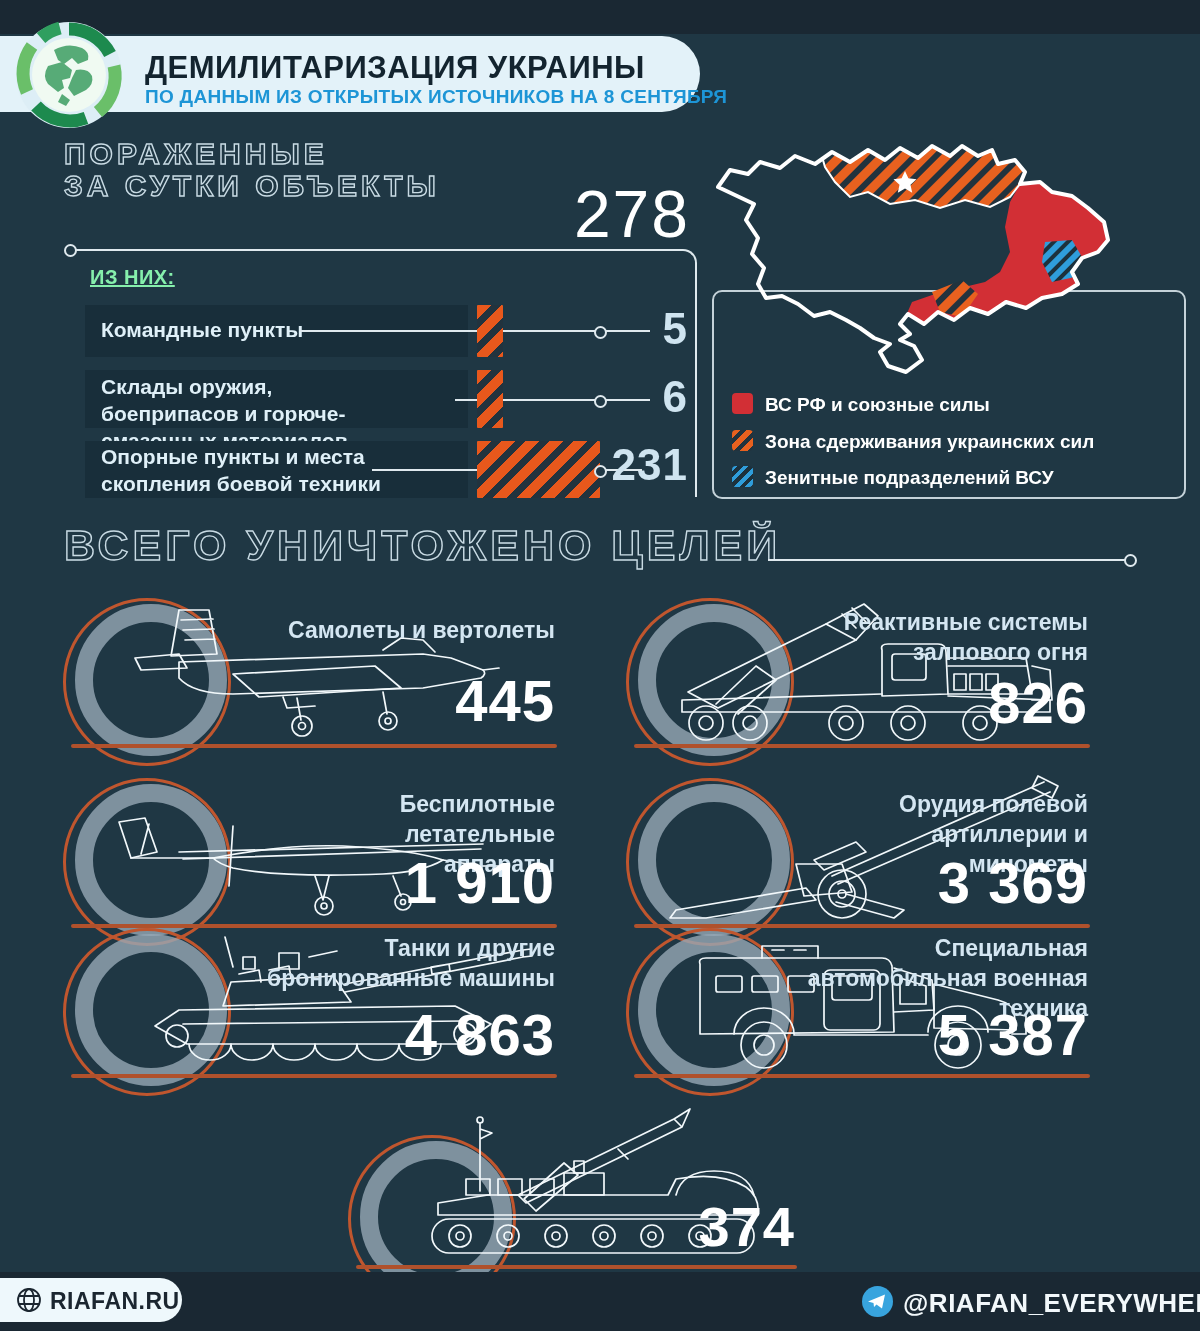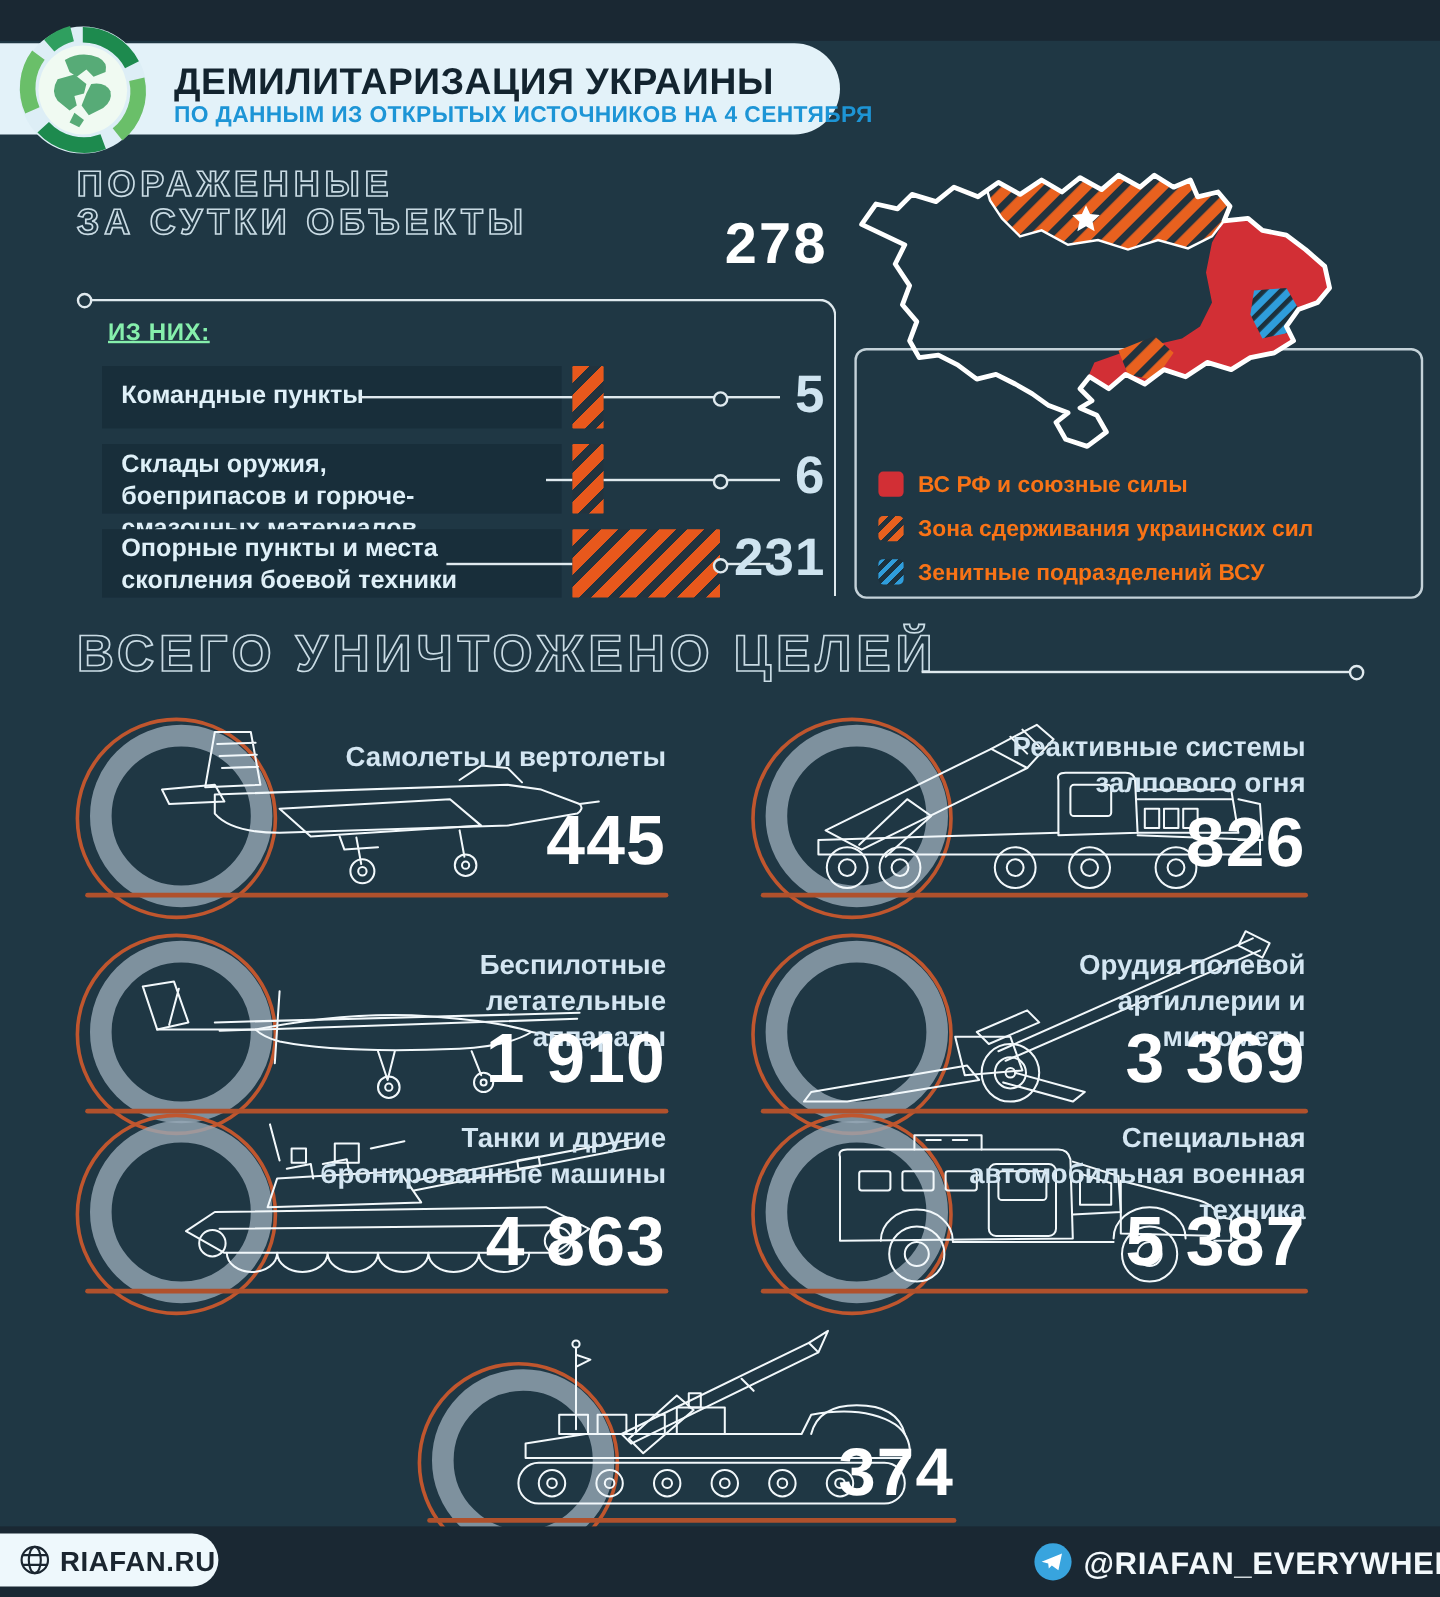--- a/index.html
+++ b/index.html
@@ -10,21 +10,21 @@
   .header-pill{position:absolute;left:0;top:36px;width:700px;height:76px;background:#e3f2f9;
                border-radius:0 38px 38px 0;}
   .hdr-title{position:absolute;left:145px;top:50px;font-size:31px;font-weight:800;color:#13242f;letter-spacing:.5px;}
   .hdr-sub{position:absolute;left:145px;top:86px;font-size:19px;font-weight:700;color:#1d95d6;letter-spacing:.3px;}
   .logo{position:absolute;left:10px;top:14px;width:118px;height:118px;}
   
   .outline{font-weight:800;letter-spacing:4px;color:transparent;
            -webkit-text-stroke:1.4px #c9dbe4;line-height:1.08;}
   .t1{position:absolute;left:64px;top:138px;font-size:30px;}
   .big-total{position:absolute;left:440px;top:176px;width:250px;text-align:right;
-             font-size:48px;font-weight:700;color:#ffffff;letter-spacing:2px;}
+             font-size:66px;font-weight:400;color:#ffffff;letter-spacing:2px;}
   .bracket{position:absolute;left:72px;top:249px;width:623px;height:246px;
            border-top:2px solid #dfe9ee;border-right:2px solid #dfe9ee;border-top-right-radius:14px;}
   .dot{position:absolute;width:9px;height:9px;border:2px solid #dfe9ee;border-radius:50%;background:#1f3744;}
   .dot-bracket{left:64px;top:244px;}
   .of-them{position:absolute;left:90px;top:266px;font-size:20px;font-weight:800;color:#86efac;letter-spacing:.5px;text-decoration:underline;}
   
   .strip{position:absolute;left:85px;width:383px;background:#182e3a;}
   .rlabel{position:absolute;left:16px;font-size:21px;font-weight:700;color:#dff0f8;line-height:1.28;}
   .seg{position:absolute;height:0;border-top:2px solid #dfe9ee;}
   .bar{position:absolute;left:477px;border-radius:1px;
@@ -43,21 +43,21 @@
   .bar3{top:441px;width:123px;height:57px;} .dot3{left:594px;top:465px;}
   .val3{left:540px;top:440px;width:148px;}
   
   .map-panel{position:absolute;left:712px;top:290px;width:470px;height:205px;
              border:2px solid rgba(226,237,243,.85);border-radius:10px;}
   .map-svg{position:absolute;left:700px;top:112px;width:460px;height:290px;}
   .lg-sq{position:absolute;left:732px;width:21px;height:21px;border-radius:4px;}
   .sqA{top:393px;background:#d22f35;}
   .sqB{top:430px;background:repeating-linear-gradient(135deg,#e8611f 0 6px,#22333e 6px 10px);}
   .sqC{top:466px;background:repeating-linear-gradient(135deg,#2f9ddb 0 4px,#1c313d 4px 8px);}
-  .lg-label{position:absolute;left:765px;font-size:19px;font-weight:600;color:#f97316;}
+  .lg-label{position:absolute;left:765px;font-size:19px;font-weight:600;color:#ffffff;}
   .lgA{top:394px;} .lgB{top:431px;} .lgC{top:467px;}
   
   .t2{position:absolute;left:64px;top:522px;font-size:43px;}
   .t2line{position:absolute;left:768px;top:559px;width:360px;border-top:2px solid #dfe9ee;}
   .t2dot{left:1124px;top:554px;}
   .unit{position:absolute;}
   .uL{left:65px;width:492px;height:150px;}
   .uR{left:628px;width:462px;height:150px;}
   .r1{top:598px;} .r2{top:778px;} .r3{top:928px;}
   .u7{left:350px;top:1135px;width:447px;height:134px;}
@@ -86,21 +86,21 @@
   .lineart{stroke:#f2f8fb;stroke-width:1.7;fill:none;stroke-linejoin:round;stroke-linecap:round;}
 </style>
 </head>
 <body>
 
 <div class="page">
 
   <div class="topstrip"></div>
   <div class="header-pill"></div>
   <div class="hdr-title">ДЕМИЛИТАРИЗАЦИЯ УКРАИНЫ</div>
-  <div class="hdr-sub">ПО ДАННЫМ ИЗ ОТКРЫТЫХ ИСТОЧНИКОВ НА 4 СЕНТЯБРЯ</div>
+  <div class="hdr-sub">ПО ДАННЫМ ИЗ ОТКРЫТЫХ ИСТОЧНИКОВ НА 8 СЕНТЯБРЯ</div>
 
   <div class="logo">
     <svg viewBox="0 0 118 118" width="118" height="118">
       <circle cx="59" cy="61" r="53" fill="#ddeef6"></circle>
       <g fill="none" stroke-width="13">
         <path d="M59,15 A46,46 0 0 1 100,40" stroke="#1d8a4e"></path>
         <path d="M104,52 A46,46 0 0 1 88,98" stroke="#6abf69"></path>
         <path d="M76,104 A46,46 0 0 1 26,92" stroke="#1d8a4e"></path>
         <path d="M17,78 A46,46 0 0 1 22,32" stroke="#6abf69"></path>
         <path d="M31,24 A46,46 0 0 1 50,14" stroke="#2f9f5f"></path>

